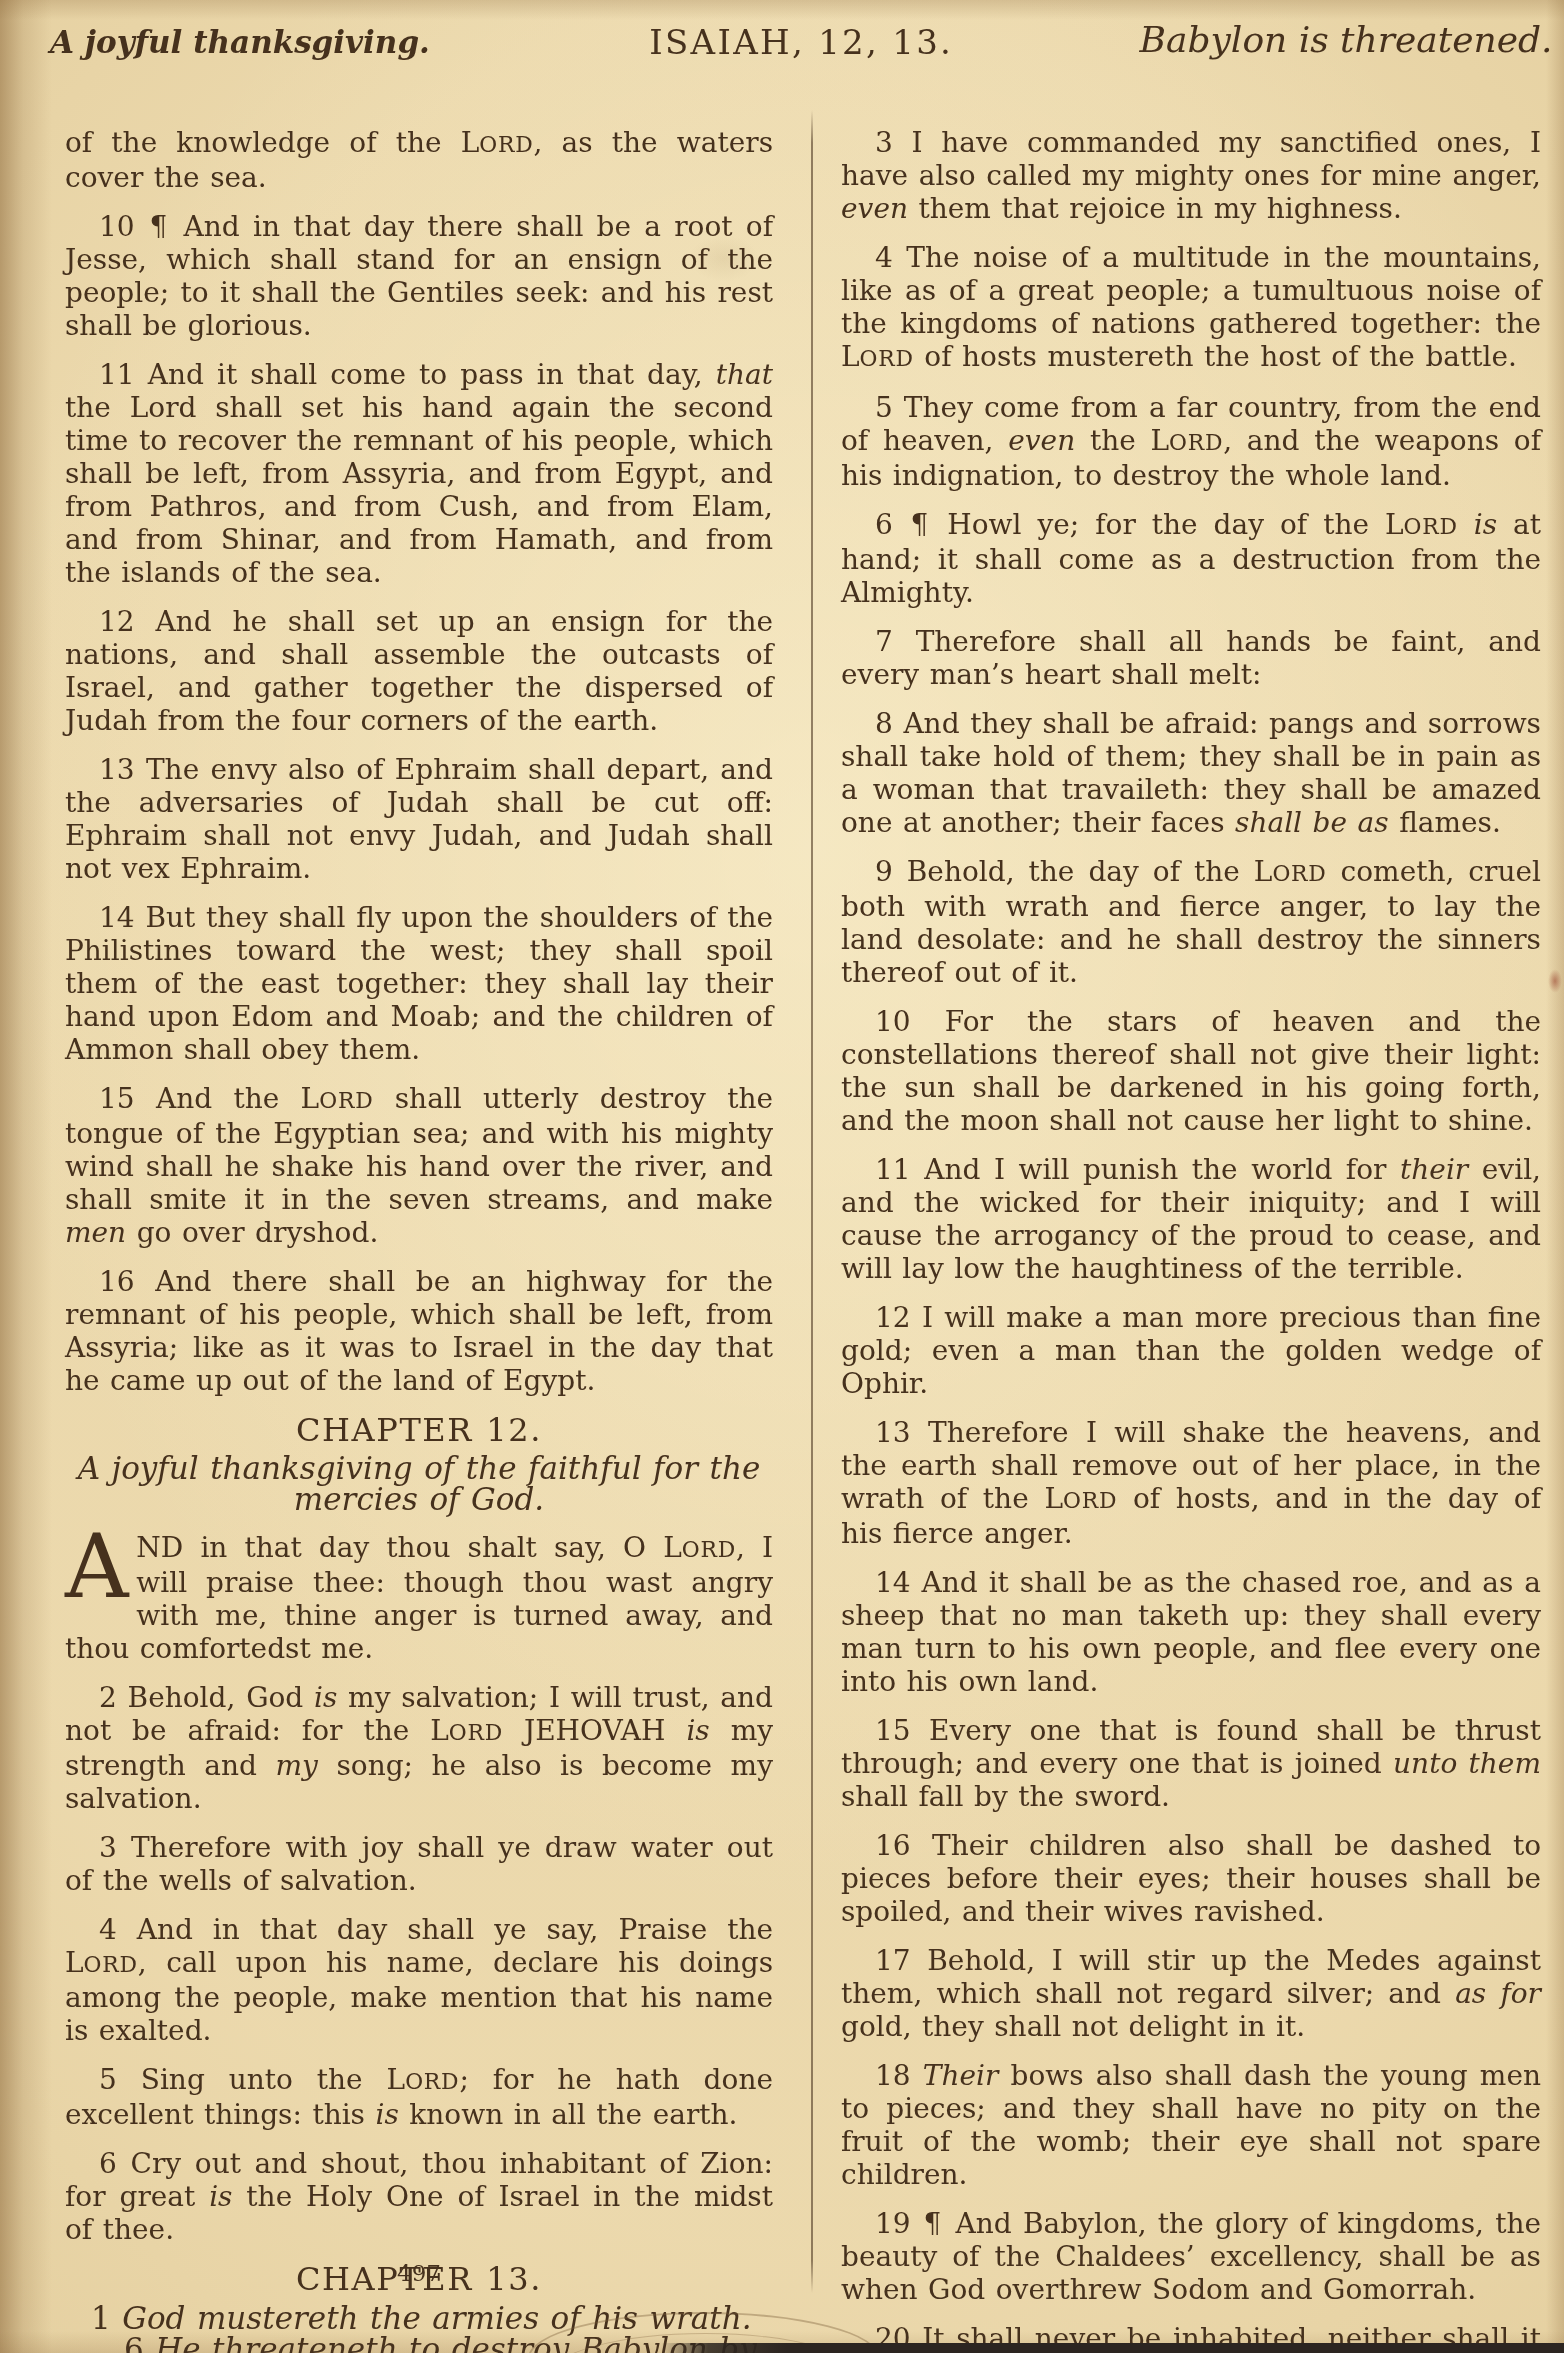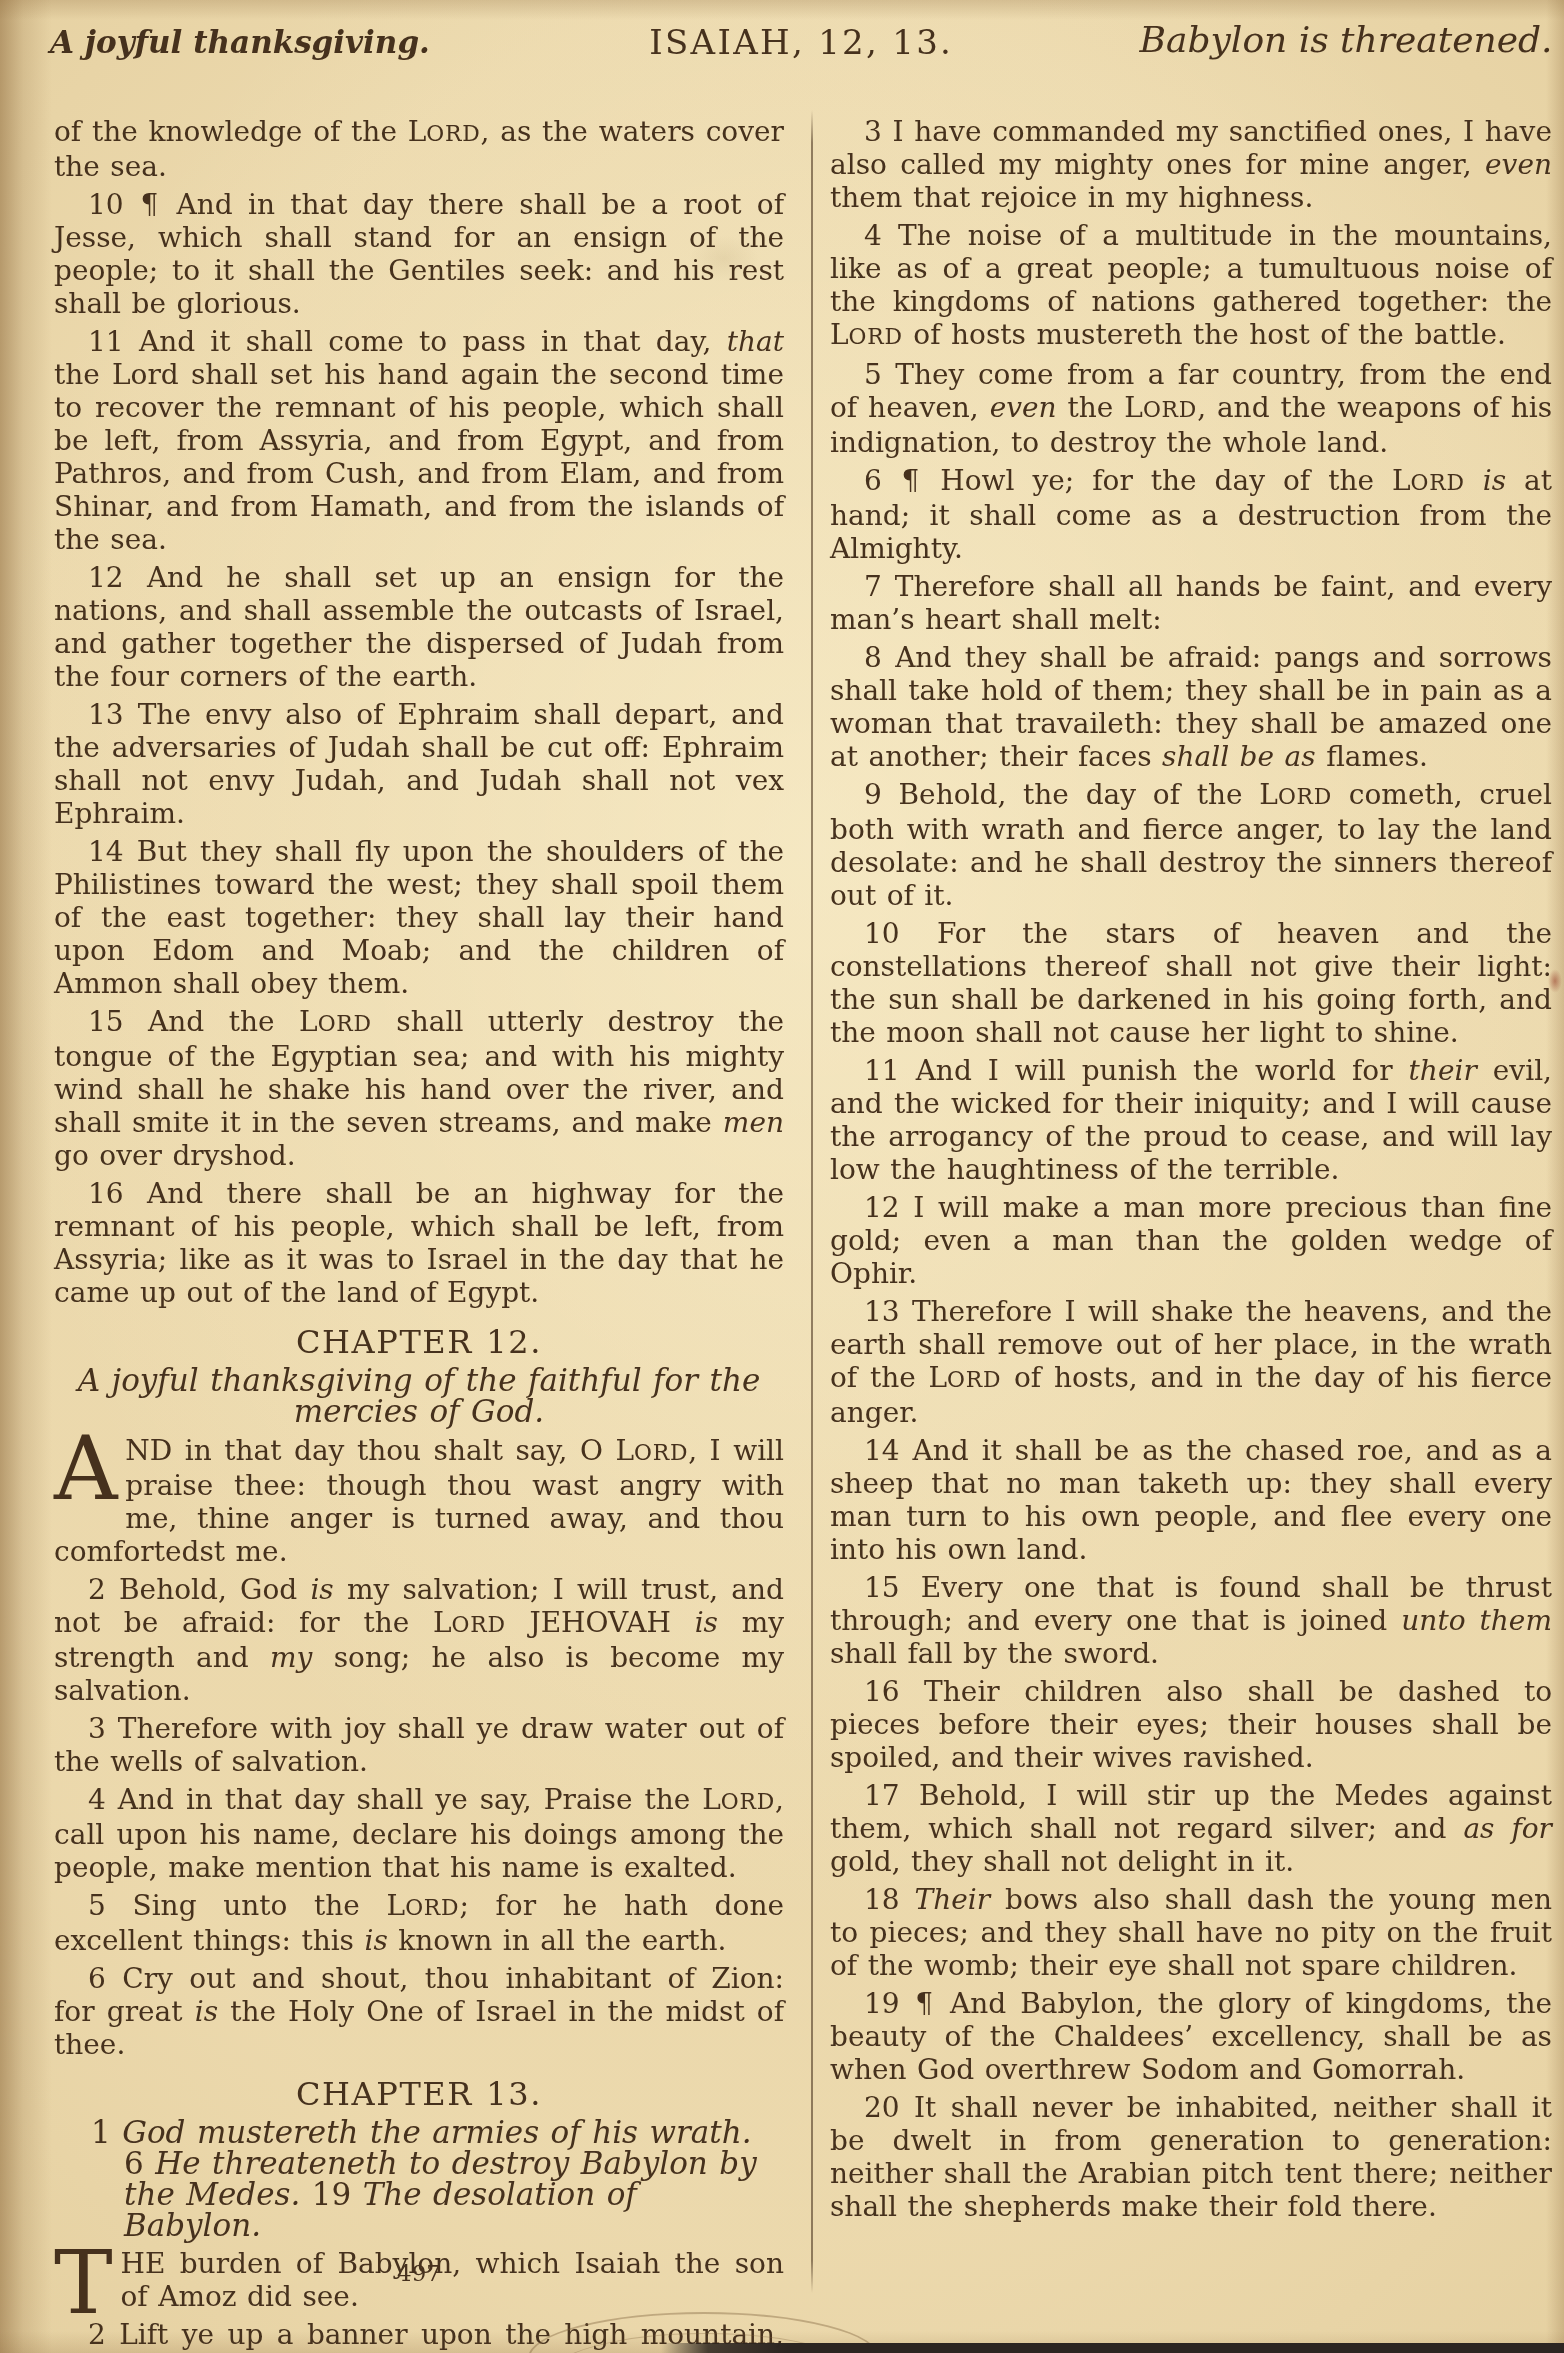--- a/index.html
+++ b/index.html
@@ -39,21 +39,21 @@
   .rh-right  { position:absolute; right:0; top:0;  font-style:italic; font-size:36px; }
 
   
   .column-rule { position:absolute; left:811px; top:110px; height:2183px; width:2.3px;
     background:linear-gradient(rgba(80,58,36,0), rgba(80,58,36,0.60) 1.5%, rgba(80,58,36,0.60) 98.5%, rgba(80,58,36,0)); }
   .col { position:absolute; top:110px; text-align:justify; font-size:28px; line-height:33px;
          word-spacing:1.6px; }
   .col-left  { left:49px;  width:740px; }
   .col-right { left:825px; width:732px; }
 
-  .col p { margin:5px; }
+  .col p { margin:16px; }
   p.verse { text-indent:34px; }
   p.cont  { text-indent:0; }
   p.dropv { text-indent:0; }
   .vnum { }
   .pilcrow { padding:0 3.1px 0 1.6px; }
   .alt { font-style:italic; }
   .chapter-summary { font-style:italic; }
   .chapter-summary .alt { font-style:normal; }
   .chapter-heading { text-align:center; font-size:32px; letter-spacing:1.6px;
     margin:17px 0 6.3px 0 !important; text-indent:0; }

